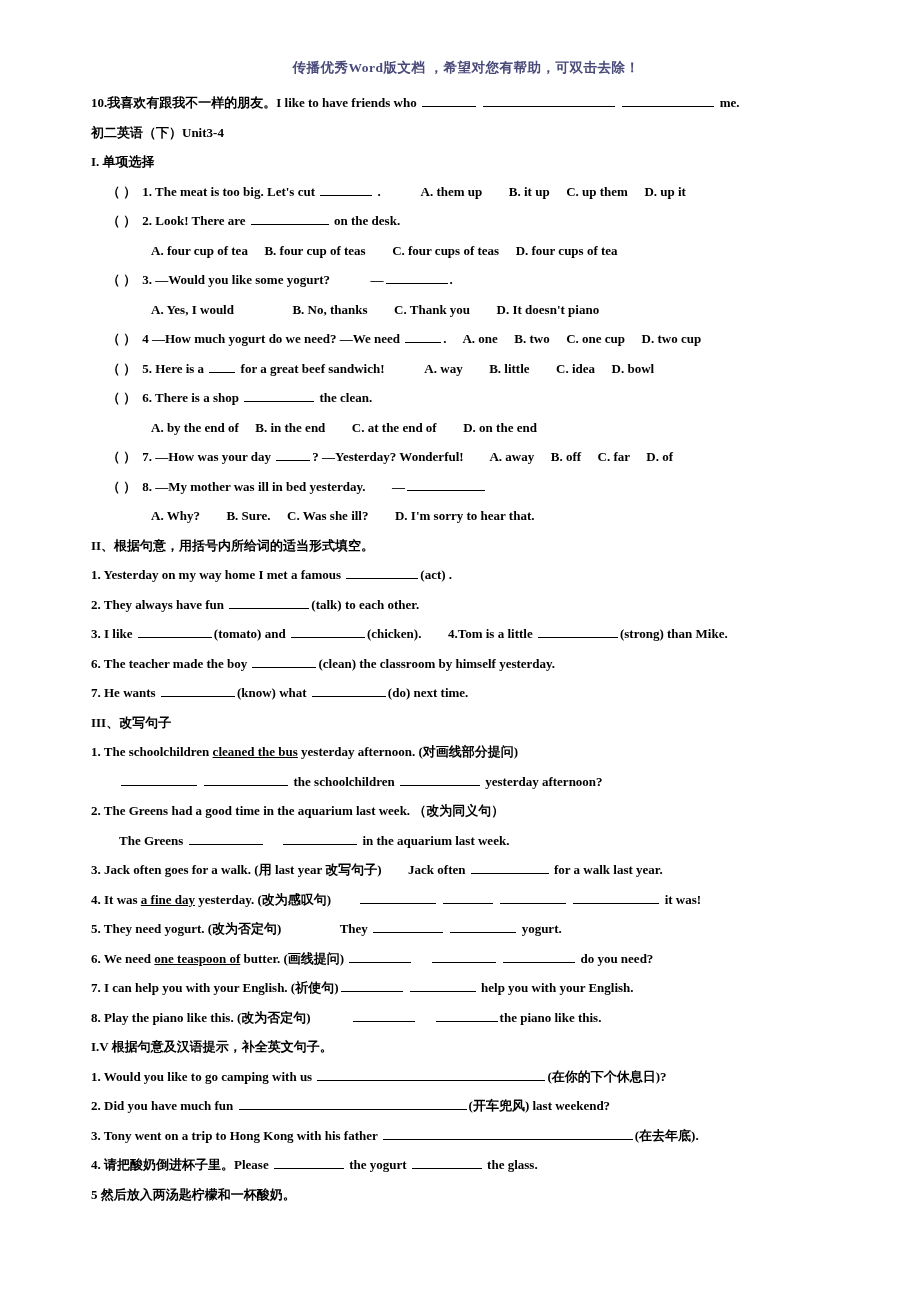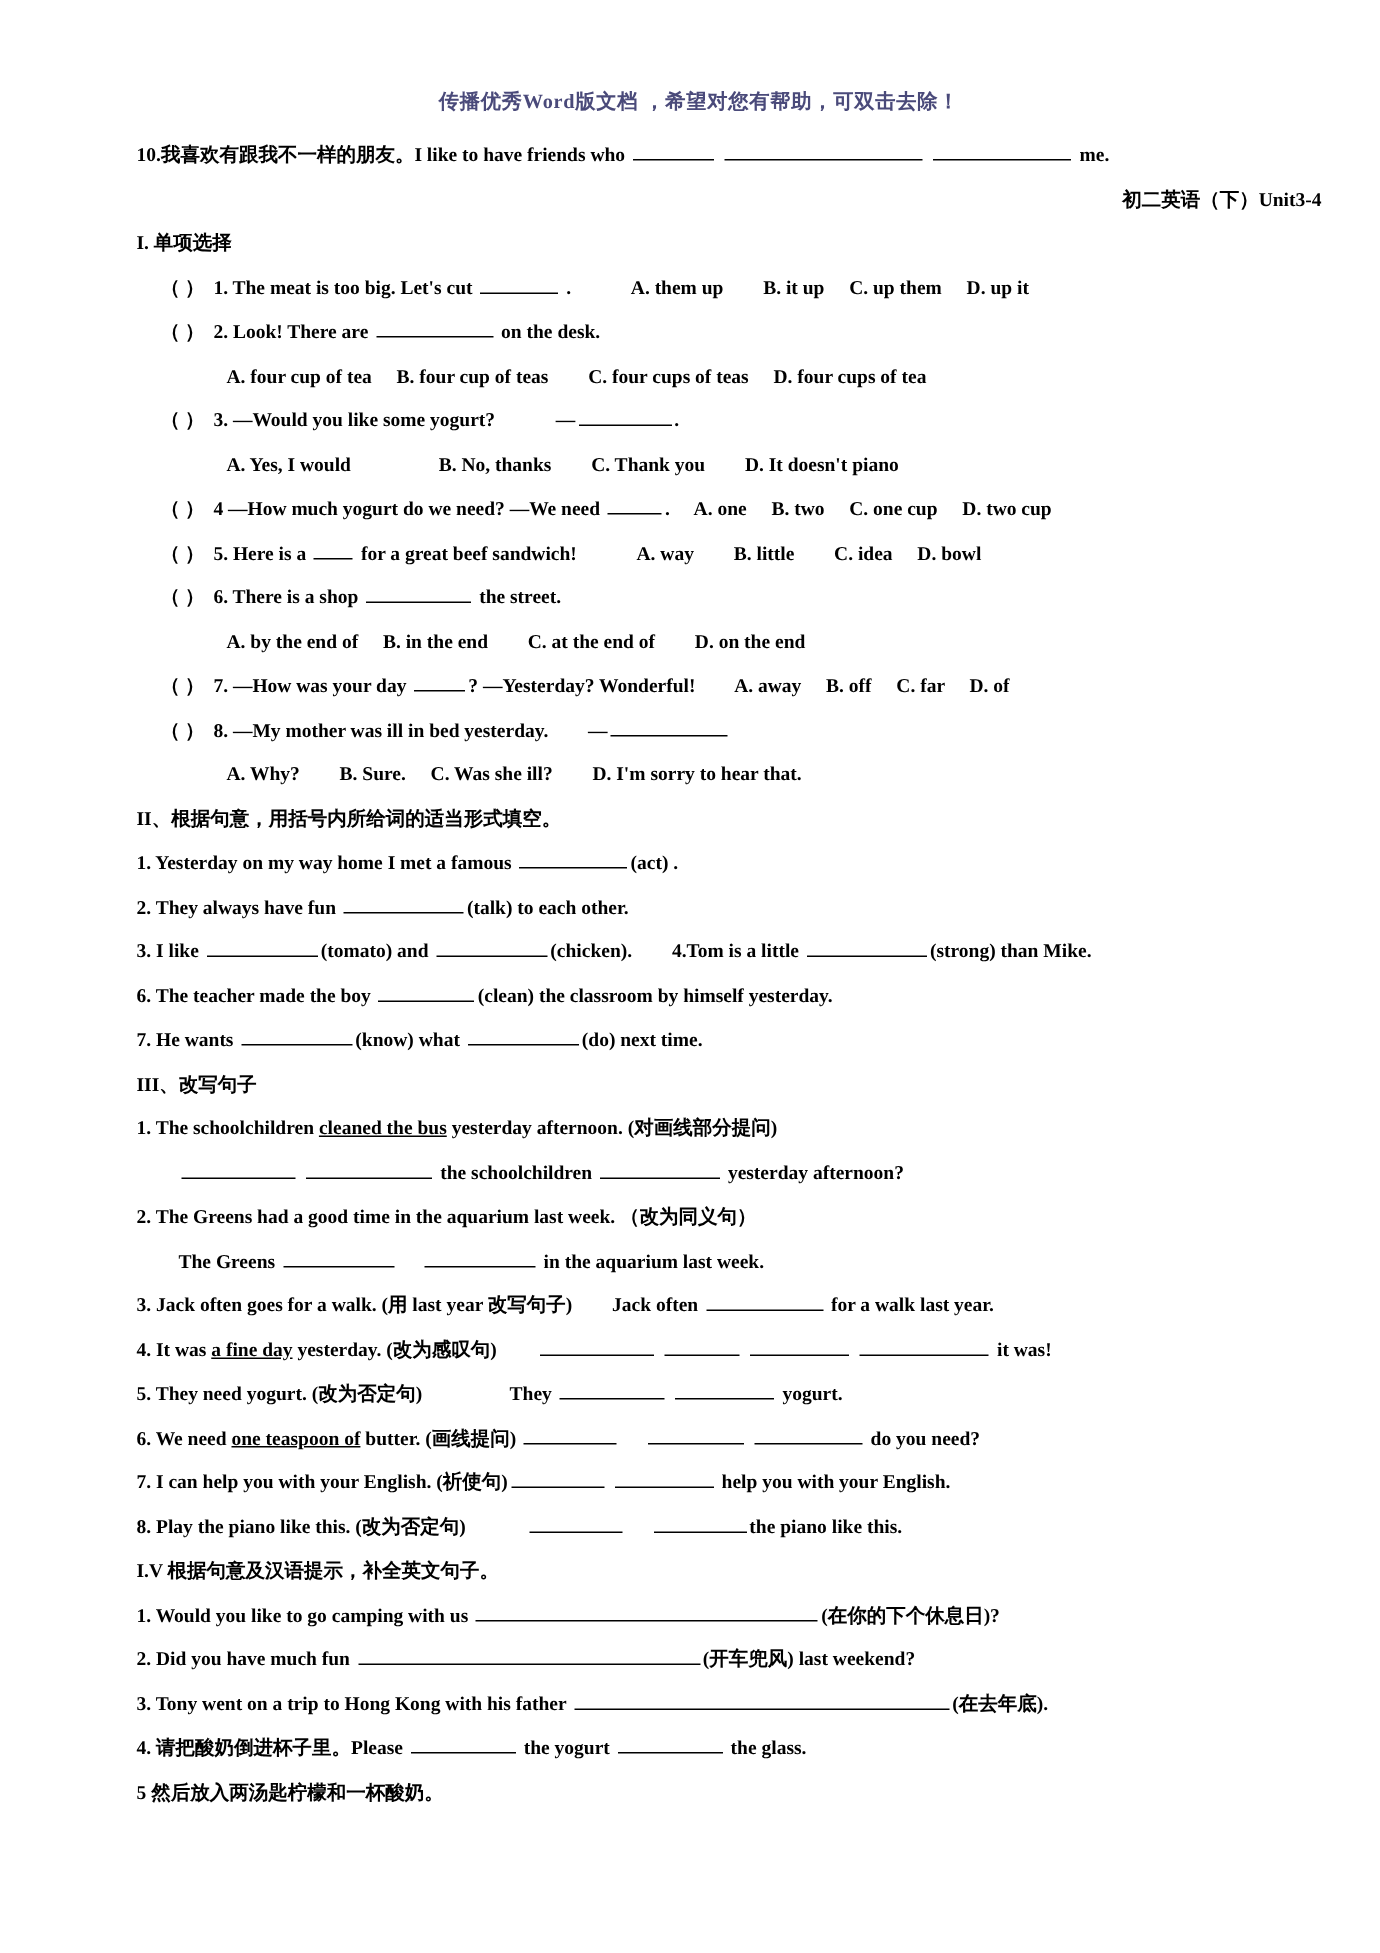--- a/index.html
+++ b/index.html
@@ -35,21 +35,21 @@
   }
   .content {
     position: absolute;
     left: 85px;
     top: 88px;
     width: 790px;
     font-size: 13px;
     line-height: 29.5px;
   }
   .ln { white-space: nowrap; }
-  .center { text-align: right; }
+  .center { text-align: left; }
   .indent1 { padding-left: 16px; }
   .indent2 { padding-left: 60px; }
   .indent3 { padding-left: 28px; }
   .sp-s { display: inline-block; width: 10px; }
   .sp-m { display: inline-block; width: 20px; }
   .sp-l { display: inline-block; width: 34px; }
   .sp-xl { display: inline-block; width: 52px; }
   .u {
     display: inline-block;
     border-bottom: 1px solid #000;
@@ -158,21 +158,21 @@
       <span class="sp-m"></span>
       <span>C. idea</span>
       <span class="sp-s"></span>
       <span>D. bowl</span>
     </div>
 
     <div class="ln indent1">
       <span class="paren">（  ）</span>
       <span>6. There is a shop</span>
       <span class="u" style="width:70px"></span>
-      <span>the street.</span>
+      <span>the clean.</span>
     </div>
     <div class="ln indent2">
       <span>A. by the end of</span>
       <span class="sp-s"></span>
       <span>B. in the end</span>
       <span class="sp-m"></span>
       <span>C. at the end of</span>
       <span class="sp-m"></span>
       <span>D. on the end</span>
     </div>

